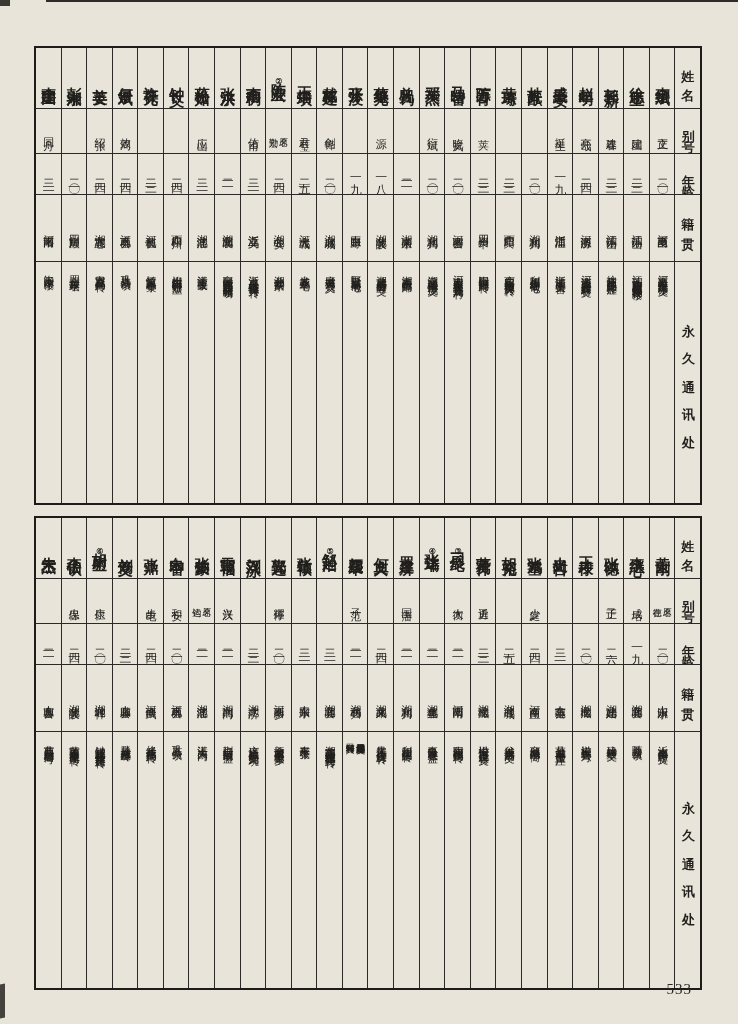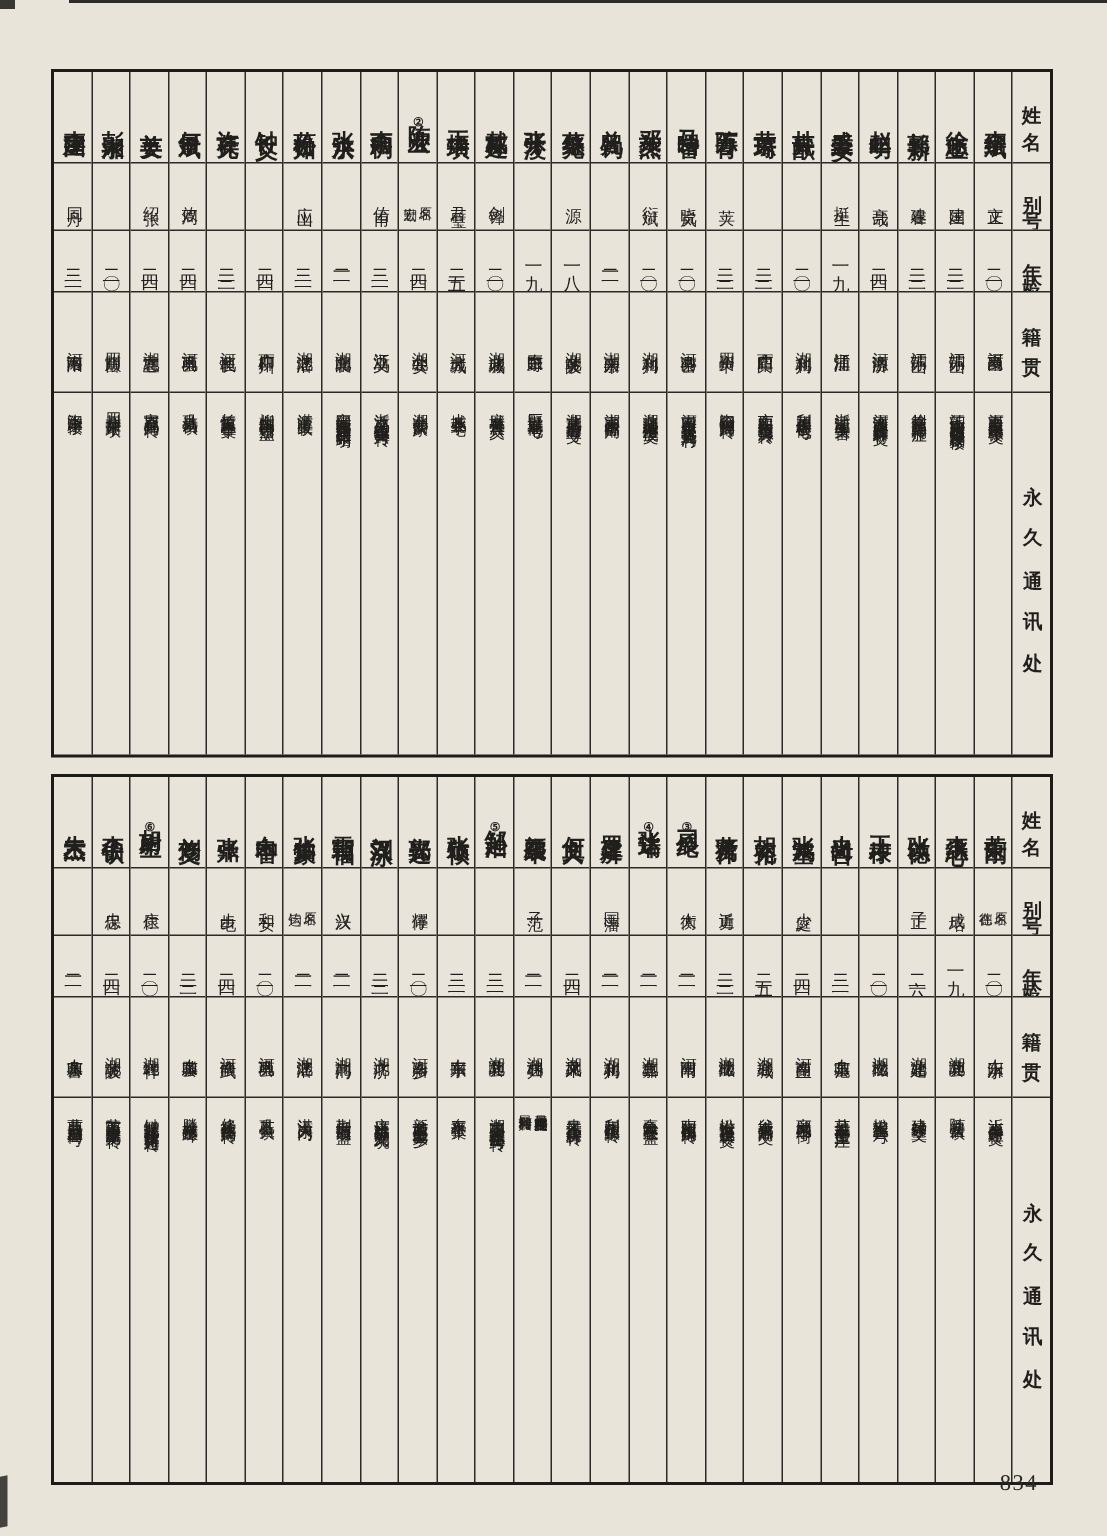--- a/index.html
+++ b/index.html
@@ -951,14 +951,14 @@
         </div>
         <div class="cell r-origin">
           <span class="v">山东曹县</span>
         </div>
         <div class="cell r-addr">
           <span class="v">曹县西门财神庙街二号</span>
         </div>
       </div>
     </div>
 
-  <div class="page-number">834</div>
+  <div class="page-number">533</div>
 </div>
 
 </body></html>

